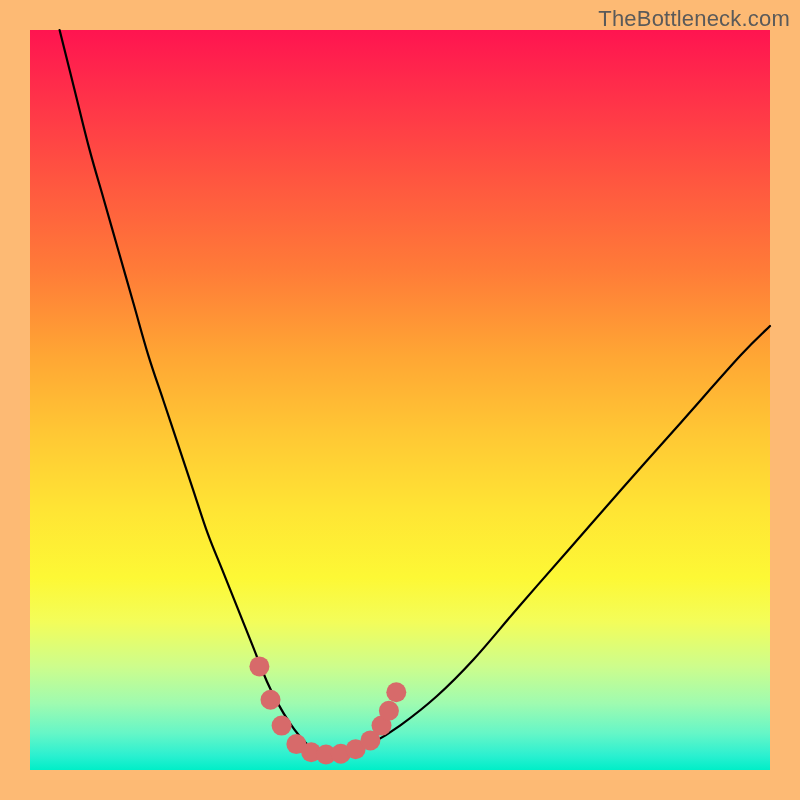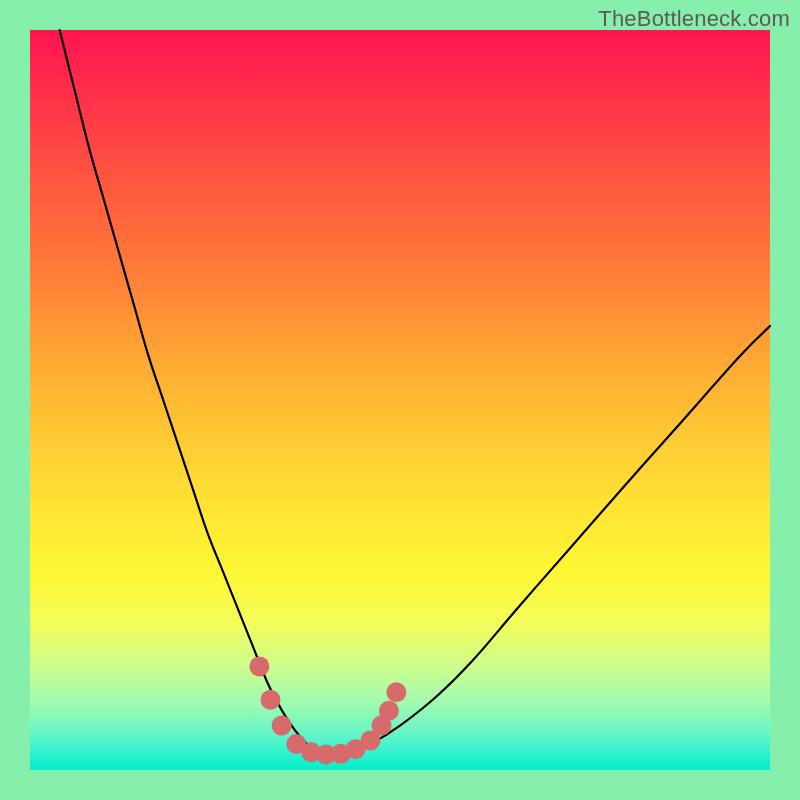--- a/index.html
+++ b/index.html
@@ -10,21 +10,21 @@
     background: #000;
     overflow: hidden;
     font-family: Arial, Helvetica, sans-serif;
   }
   .frame {
     position: absolute;
     top: 0;
     left: 0;
     width: 800px;
     height: 800px;
-    background: #86efac;
+    background: #fdba74;
   }
   .plot-area {
     position: absolute;
     top: 30px;
     left: 30px;
     width: 740px;
     height: 740px;
     background: linear-gradient(
       to bottom,
       #ff1450 0%,

